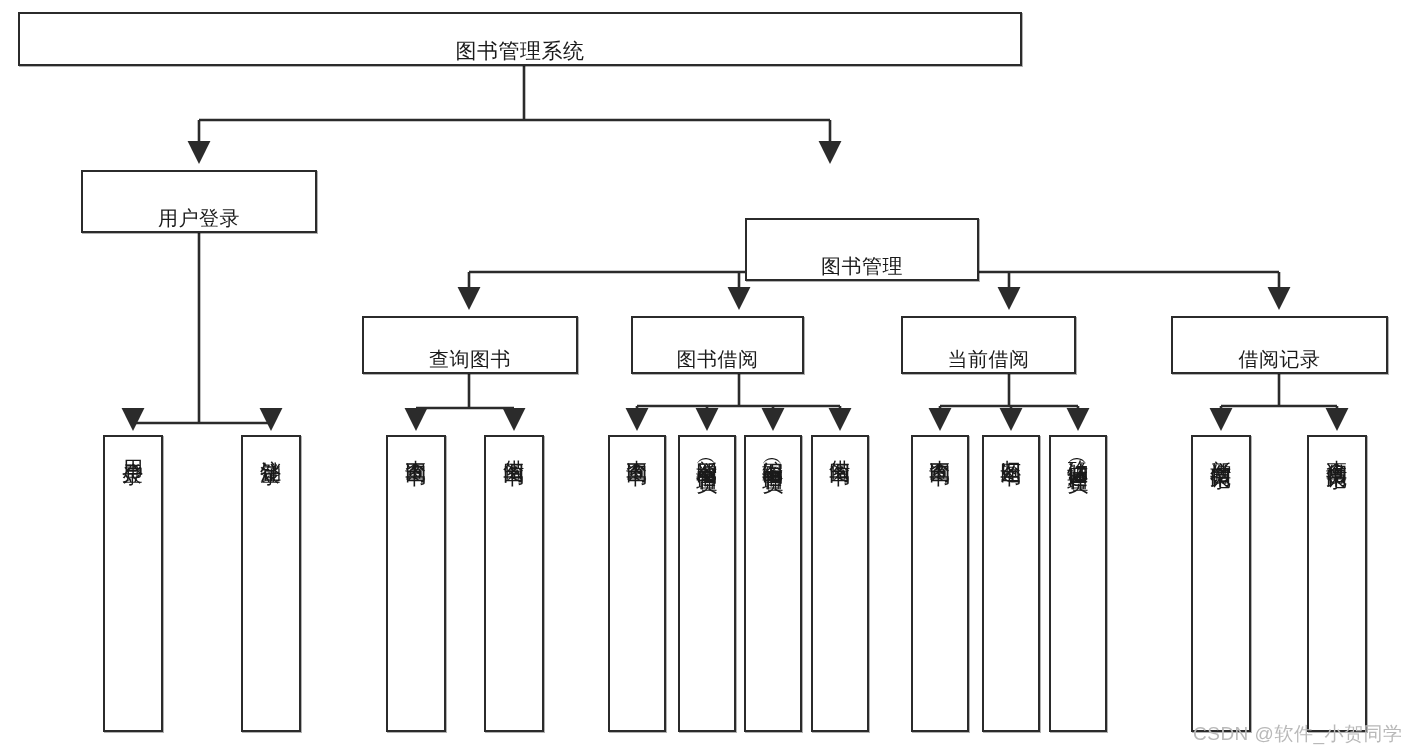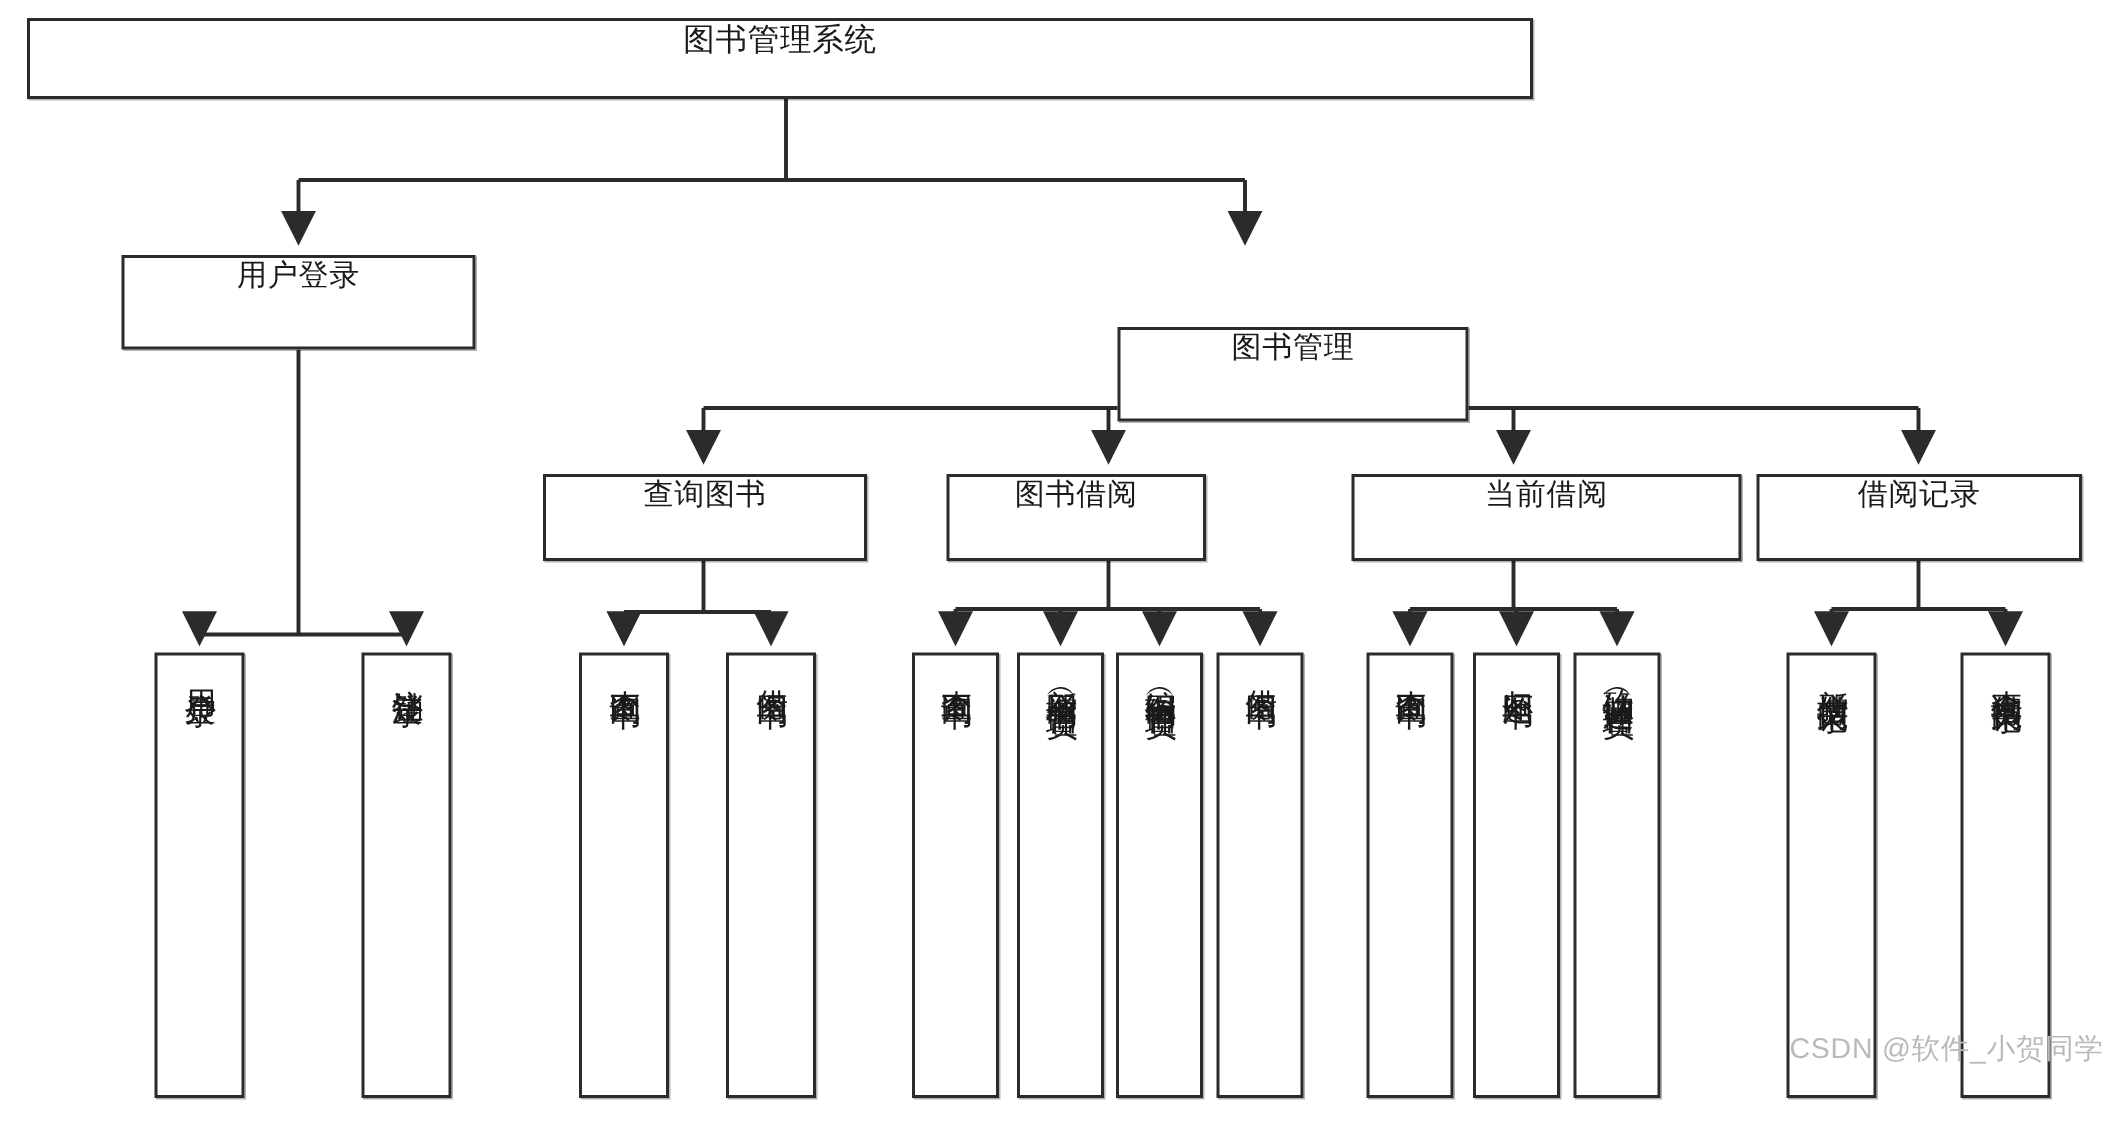--- a/index.html
+++ b/index.html
@@ -25,21 +25,21 @@
     width: 1405px;
     height: 747px;
     pointer-events: none;
   }
   .node {
     position: absolute;
     box-sizing: border-box;
     border: 2px solid #2b2b2b;
     background: #ffffff;
     display: flex;
-    align-items: flex-start;
+    align-items: flex-end;
     justify-content: center;
     color: #1a1a1a;
     box-shadow: 1px 1px 0 rgba(0,0,0,0.30);
   }
   .node-label {
     display: block;
     text-align: center;
     letter-spacing: 0.5px;
     line-height: 1.25;
   }
@@ -142,21 +142,21 @@
   <div class="node branch" style="left:745px; top:170px; width:234px; height:63px;margin-top:48px;">
     <span class="node-label">图书管理</span>
   </div>
 
   <div class="node branch" style="left:362px; top:316px; width:216px; height:58px;">
     <span class="node-label">查询图书</span>
   </div>
   <div class="node branch" style="left:631px; top:316px; width:173px; height:58px;">
     <span class="node-label">图书借阅</span>
   </div>
-  <div class="node branch" style="left:901px; top:316px; width:260px; height:58px;">
+  <div class="node branch" style="left:901px; top:316px; width:175px; height:58px;">
     <span class="node-label">当前借阅</span>
   </div>
   <div class="node branch" style="left:1171px; top:316px; width:217px; height:58px;">
     <span class="node-label">借阅记录</span>
   </div>
 
   <div class="node leaf" style="left:103px; top:435px; width:60px; height:297px;">
     <span class="node-label">用户登录</span>
   </div>
   <div class="node leaf" style="left:241px; top:435px; width:60px; height:297px;">
@@ -193,17 +193,17 @@
     <span class="node-label">确认归还（管理员）</span>
   </div>
 
   <div class="node leaf" style="left:1191px; top:435px; width:60px; height:297px;">
     <span class="node-label">新增借阅记录</span>
   </div>
   <div class="node leaf" style="left:1307px; top:435px; width:60px; height:297px;">
     <span class="node-label">查询借阅记录</span>
   </div>
 
-  <div class="watermark" style="left:1193px; top:686px;text-align:right;">
+  <div class="watermark" style="left:1193px; top:721px;text-align:right;">
     <span>CSDN @软件_小贺同学</span>
   </div>
 
 </div>
 
 </body></html>

